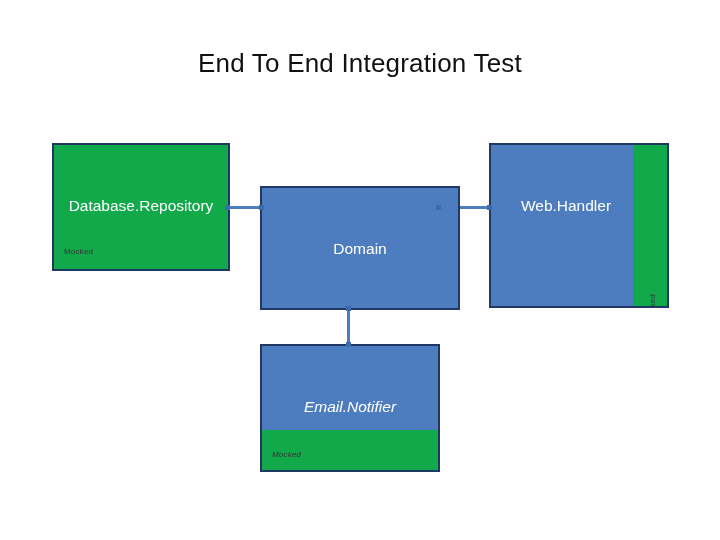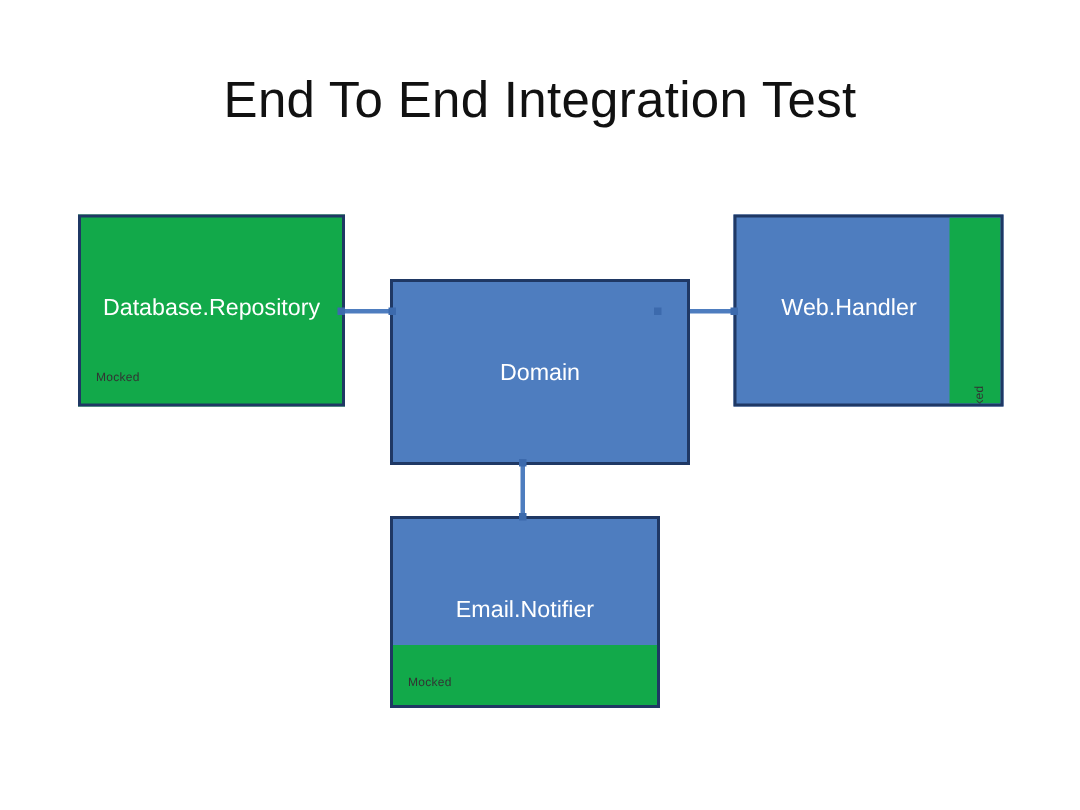--- a/index.html
+++ b/index.html
@@ -21,21 +21,21 @@
     background: #ffffff;
   }
 
   
   .slide-title {
     position: absolute;
     left: 0;
     top: 48px;
     width: 720px;
     text-align: center;
-    font-size: 34px;
+    font-size: 26px;
     font-weight: 400;
     color: #111111;
     letter-spacing: 0.2px;
     white-space: nowrap;
   }
 
   
   .node {
     position: absolute;
     box-sizing: border-box;
@@ -90,21 +90,21 @@
   }
   #node-domain .node-label {
     top: 52px;
   }
 
   
   #node-web-handler {
     left: 489px;
     top: 143px;
     width: 180px;
-    height: 128px;
+    height: 165px;
     background: #4E7DBF;
   }
   #node-web-handler .node-label {
     top: 52px;
     width: 150px;
   }
   #node-web-handler .mock-strip-right {
     position: absolute;
     right: 0;
     top: 0;
@@ -121,20 +121,21 @@
     z-index: 4;
   }
 
   
   #node-email-notifier {
     left: 260px;
     top: 344px;
     width: 180px;
     height: 128px;
     background: #4E7DBF;
+    font-style: italic;
   }
   #node-email-notifier .node-label {
     top: 52px;
   }
   #node-email-notifier .mock-strip-bottom {
     position: absolute;
     left: 0;
     bottom: 0;
     width: 100%;
     height: 40px;

